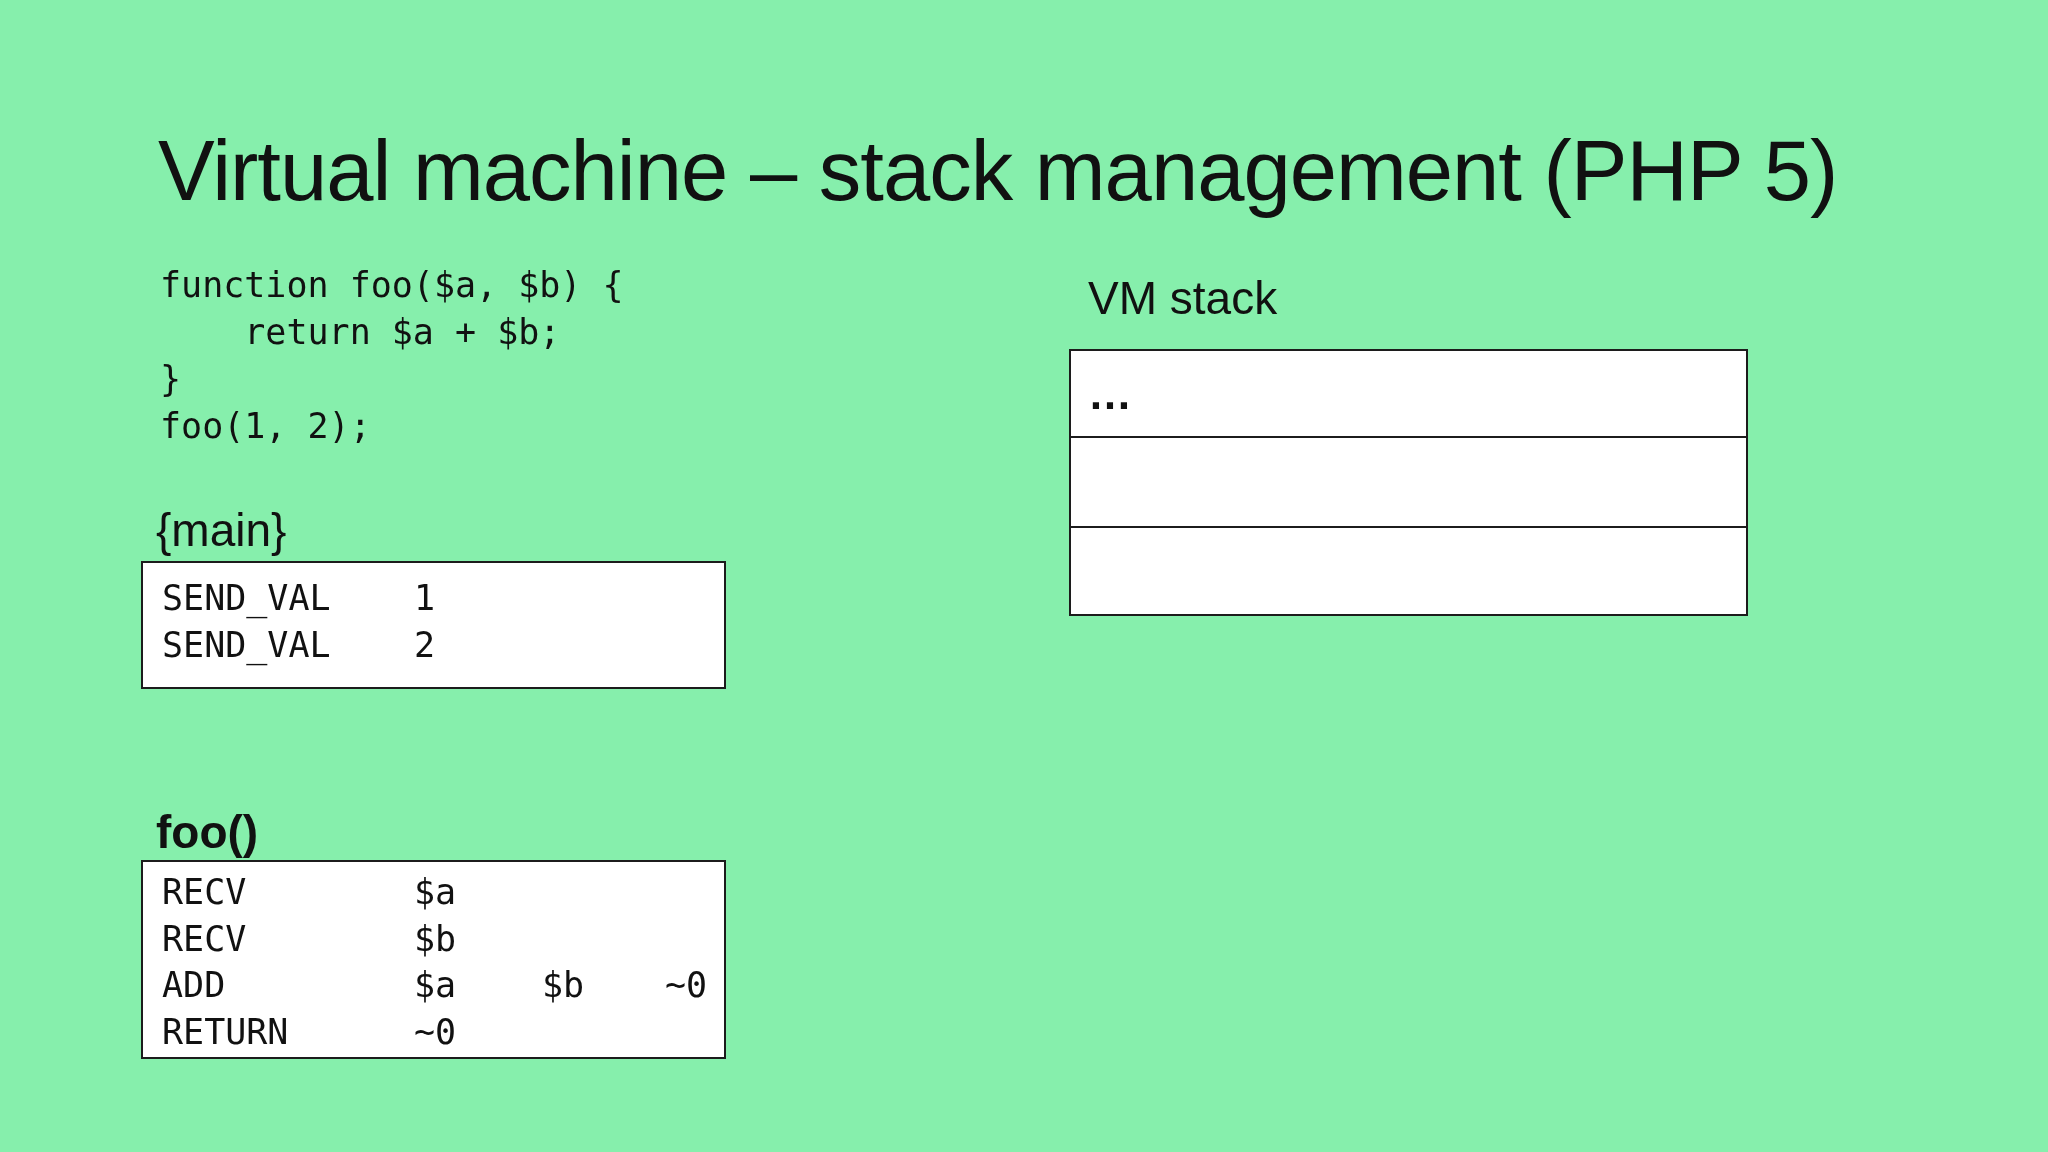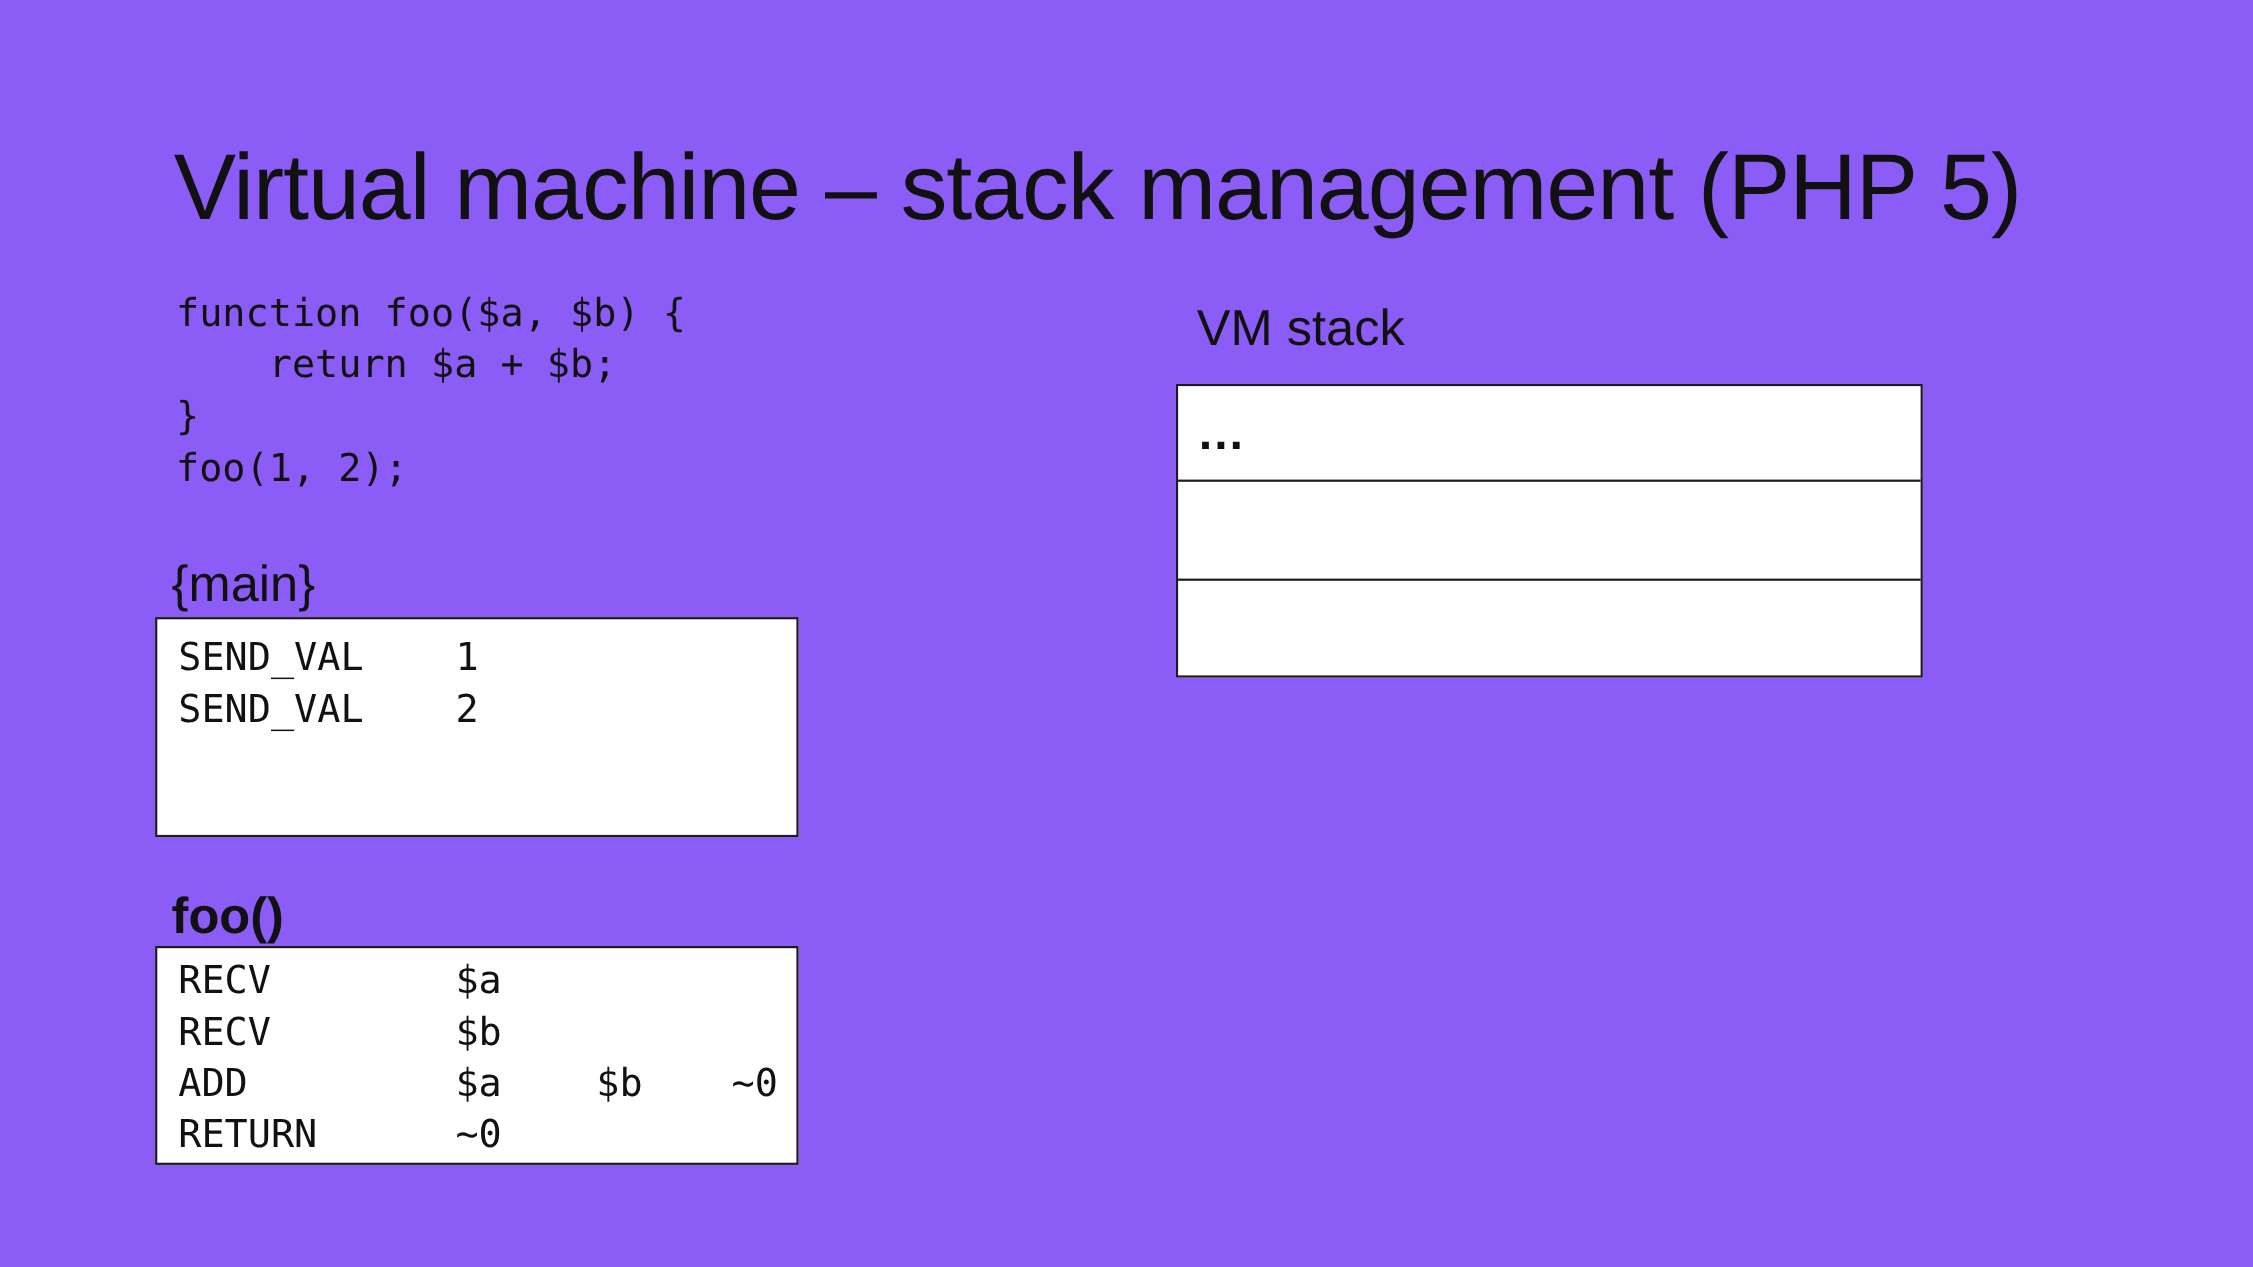--- a/index.html
+++ b/index.html
@@ -4,21 +4,21 @@
 <style>
   html, body {
     margin: 0;
     padding: 0;
     background: #ffffff;
   }
   .slide {
     position: relative;
     width: 2048px;
     height: 1152px;
-    background: #8b5cf6;
+    background: #86efac;
     overflow: hidden;
     font-family: "Liberation Sans", sans-serif;
     color: #111111;
   }
   .title {
     position: absolute;
     left: 158px;
     top: 128px;
     margin: 0;
     font-size: 85px;
@@ -57,21 +57,21 @@
     position: absolute;
     left: 141px;
     width: 585px;
     border: 2px solid #1c1c1c;
     background: #ffffff;
     box-sizing: border-box;
     font-family: "DejaVu Sans Mono", "Liberation Mono", monospace;
     font-size: 35px;
     color: #111111;
   }
-  .opbox-main { top: 561px; height: 200px; padding: 12px 0 0 19px; }
+  .opbox-main { top: 561px; height: 128px; padding: 12px 0 0 19px; }
   .opbox-foo  { top: 860px; height: 199px; padding: 7px 0 0 19px; }
   .oprow {
     display: grid;
     grid-template-columns: 252px 128px 123px auto;
     height: 46.5px;
     line-height: 46.5px;
     white-space: pre;
   }
   .stack {
     position: absolute;

